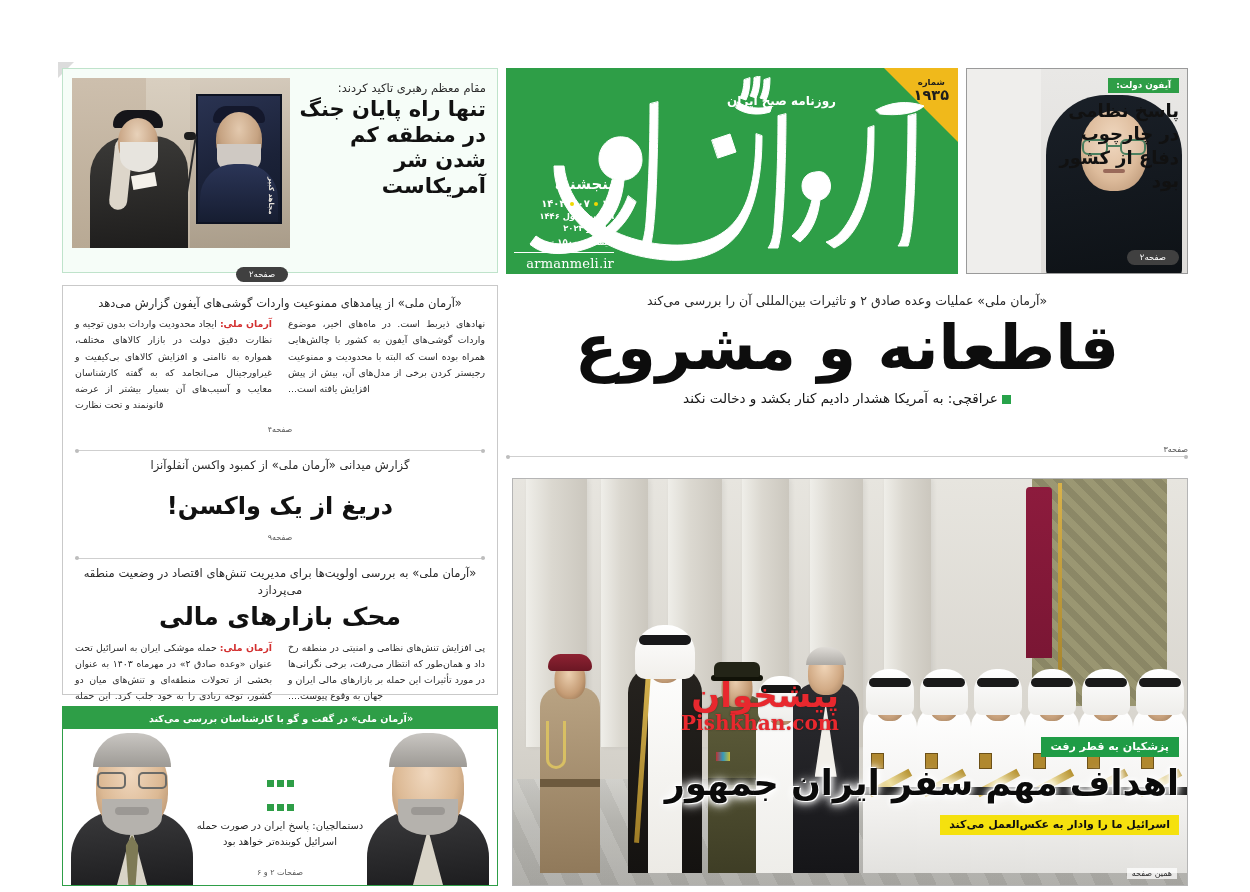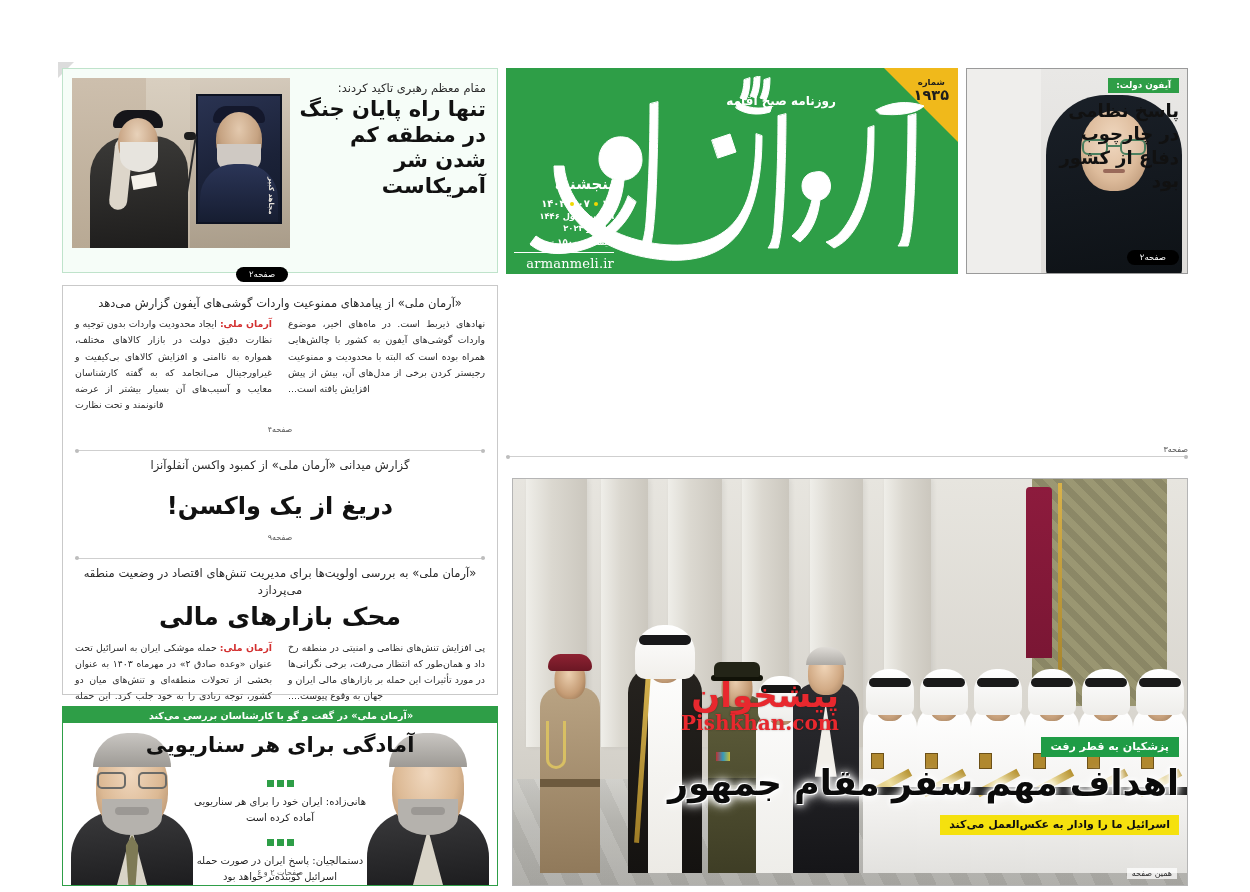--- a/index.html
+++ b/index.html
@@ -42,21 +42,21 @@
     line-height: 1.72;
     color: #2b2b2b;
     text-align: justify;
     text-align-last: left;
   }
 
   .lead-tag { color: #d32f2f; font-weight: bold; }
 
   .pagebadge {
     display: inline-block;
-    background: #000000;
+    background: #404040;
     color: #ffffff;
     font-size: 8.5px;
     padding: 2px 13px 3px;
     border-radius: 9px;
     letter-spacing: -0.2px;
   }
 
   .pageref {
     font-size: 8px;
     color: #555;
@@ -361,21 +361,21 @@
   
   .box-experts {
     position: absolute;
     left: 62px; top: 706px;
     width: 436px; height: 180px;
     border: 1px solid #2e9e47;
     background: #ffffff;
     overflow: hidden;
   }
   .experts-banner {
-    position: absolute; left: 0; top: 0; width: 436px; height: 16px;
+    position: absolute; left: 0; top: 0; width: 436px; height: 22px;
     background: #2e9e47; color: #fff;
     font-size: 9.6px; font-weight: bold;
     display: flex; align-items: center; justify-content: center;
     letter-spacing: -0.2px;
   }
   .experts-hl {
     position: absolute; left: 0; right: 0; top: 26px;
     text-align: center;
     font-size: 21px; font-weight: bold; color: #111;
     letter-spacing: -0.5px;
@@ -774,21 +774,21 @@
     <span class="pagebadge">صفحه۲</span>
   </div>
 
   <div class="masthead">
     <div class="corner"></div>
     <div class="issue">
       <div class="lbl">شماره</div>
       <div class="num">۱۹۳۵</div>
     </div>
 
-    <div class="tagline">روزنامه صبح اقامه</div>
+    <div class="tagline">روزنامه صبح ایران</div>
 
     <div class="logo">
       <svg viewBox="0 0 430 195" xmlns="http://www.w3.org/2000/svg" aria-hidden="true">
         <g fill="#ffffff" stroke="#ffffff" stroke-linecap="round" stroke-linejoin="round">
 
           <path d="M392 40 C392 90 390 122 388 150 C387 160 385 166 382 170 L392 170 C396 158 398 130 399 96 C400 66 400 48 400 38 Z"></path>
           <path d="M360 34 C374 26 392 24 408 30 C400 38 380 40 364 38 Z"></path>
 
           <path d="M352 52 C352 98 344 130 328 152 C322 160 316 164 310 166 L318 172 C336 164 348 142 354 112 C358 88 358 66 358 50 Z"></path>
 
@@ -913,34 +913,39 @@
 
     <div class="portrait right">
       <div class="suit"></div>
       <div class="shirt"></div>
       <div class="head"></div>
       <div class="beardg"></div>
       <div class="mst"></div>
       <div class="hair"></div>
     </div>
 
-    <div class="experts-hl">آمادگی برای هر سناریویی</div>
 
     <div class="experts-quotes">
       <div class="qdots"><span></span><span></span><span></span></div>
-      <div class="quote">هانی‌زاده: ایران خود را برای هر سناریویی آماده کرده است</div>
       <div class="qdots"><span></span><span></span><span></span></div>
       <div class="quote">دستمالچیان: پاسخ ایران در صورت حمله اسرائیل کوبنده‌تر خواهد بود</div>
     </div>
 
     <div class="experts-page">
       <span class="pageref">صفحات ۲ و ۶</span>
     </div>
   </div>
 
+  <div class="main-head rtl">
+    <div class="kicker kick">«آرمان ملی» عملیات وعده صادق ۲ و تاثیرات بین‌المللی آن را بررسی می‌کند</div>
+    <div class="big">قاطعانه و مشروع</div>
+    <div class="sub">
+      <span class="dotsq"></span><span>عراقچی: به آمریکا هشدار دادیم کنار بکشد و دخالت نکند</span>
+    </div>
+  </div>
 
   <div class="rule main-rule">
     <span class="pageref">صفحه۳</span>
   </div>
 
   <div class="main-photo">
     <div class="mp-wall"></div>
     <div class="mp-col" style="left:2%;width:9%;"></div>
     <div class="mp-col" style="left:13%;width:7%;"></div>
     <div class="mp-col" style="left:23%;width:8%;"></div>
@@ -1051,18 +1056,18 @@
       <div class="kf"></div>
       <div class="agal"></div>
     </div>
 
     <div class="wm rtl">
       <span class="fa">پیشخوان</span>
       <span class="en">Pishkhan.com</span>
     </div>
 
     <div class="ov-green rtl">پزشکیان به قطر رفت</div>
-    <div class="ov-title rtl">اهداف مهم سفر مقام جمهور</div>
+    <div class="ov-title rtl">اهداف مهم سفر ایران جمهور</div>
     <div class="ov-yellow rtl">اسرائیل ما را وادار به عکس‌العمل می‌کند</div>
     <div class="ov-page rtl">همین صفحه</div>
   </div>
 
 </div>
 
 </body></html>

